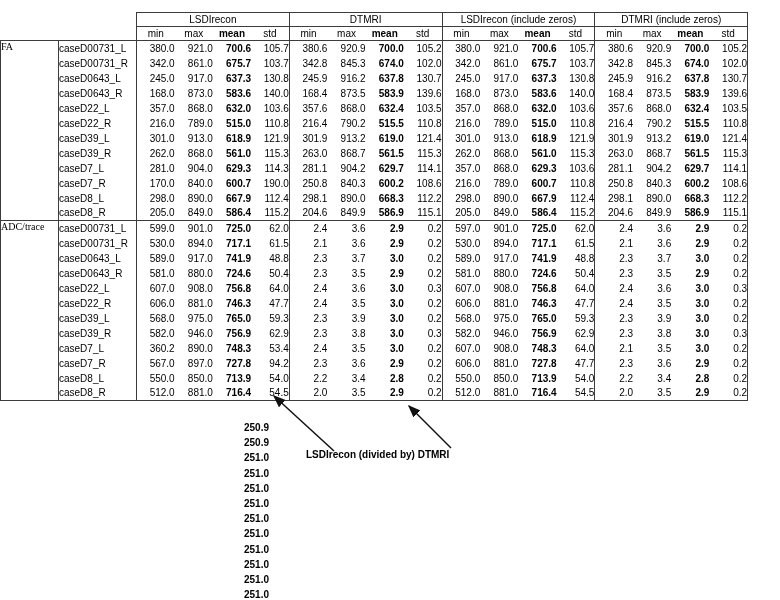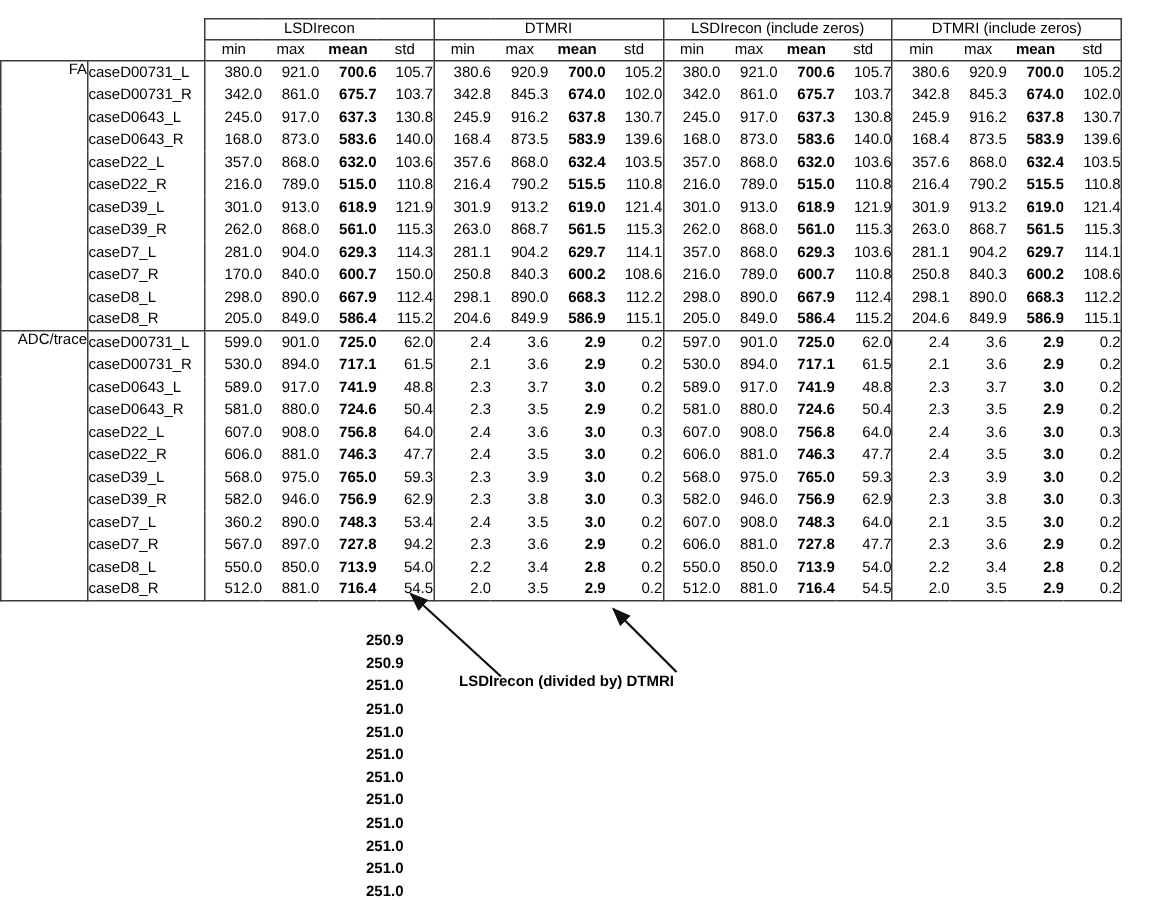--- a/index.html
+++ b/index.html
@@ -40,21 +40,22 @@
     border-bottom:1px solid var(--border);
   }
   .sub.gl{border-left:1px solid var(--border);}
   .sub.gr{border-right:1px solid var(--border);}
   .sub.mean{font-weight:bold;}
   .glabel{
     border:1px solid var(--border);
     vertical-align:top;
     font-weight:bold;
     padding:1px 0 0 4px;
-    text-align:right;
+    text-align:left;
+    font-family:Liberation Serif, serif;
   }
   .case{
     border-right:1px solid var(--border);
     text-align:left;
     padding-left:4px;
   }
   .case.sec-start{border-top:1px solid var(--border);}
   .num{
     text-align:right;
     padding-right:4px;
@@ -309,21 +310,21 @@
           <td class="num gl">281.1</td>
           <td class="num">904.2</td>
           <td class="num mean">629.7</td>
           <td class="num gr">114.1</td>
         </tr>
         <tr>
           <td class="case">caseD7_R</td>
           <td class="num gl">170.0</td>
           <td class="num">840.0</td>
           <td class="num mean">600.7</td>
-          <td class="num gr">150.0</td>
+          <td class="num gr">190.0</td>
           <td class="num gl">250.8</td>
           <td class="num">840.3</td>
           <td class="num mean">600.2</td>
           <td class="num gr">108.6</td>
           <td class="num gl">216.0</td>
           <td class="num">789.0</td>
           <td class="num mean">600.7</td>
           <td class="num gr">110.8</td>
           <td class="num gl">250.8</td>
           <td class="num">840.3</td>

